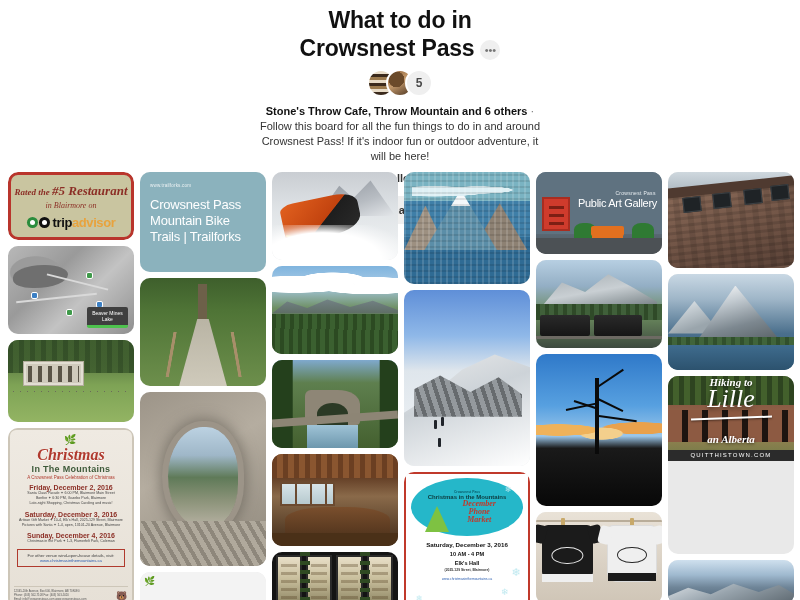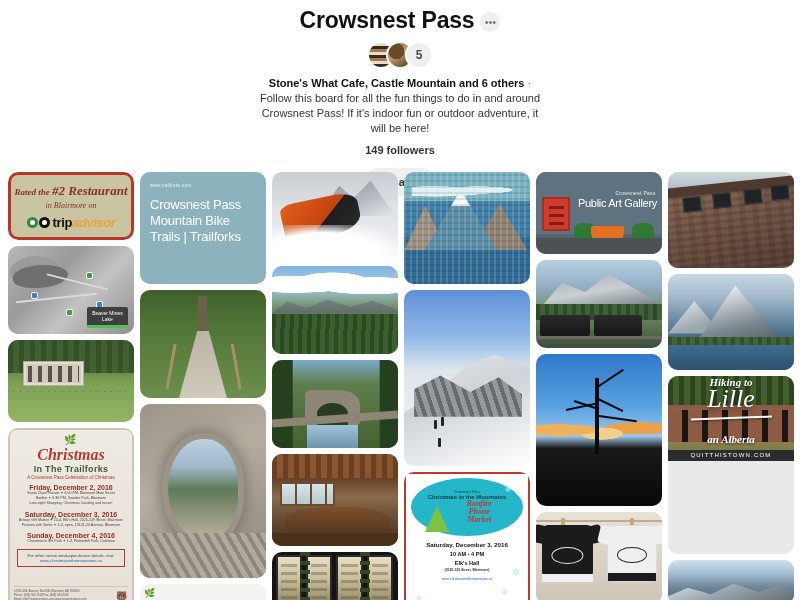--- a/index.html
+++ b/index.html
@@ -107,21 +107,21 @@
   .ta-l1 .big { font-size: 13px; }
   .ta-l2 { font-family: "Liberation Serif", serif; font-style: italic;
            color: #8c2f26; font-size: 8px; }
   .ta-logo { display: flex; align-items: center; gap: 3px; margin-top: 3px; }
   .ta-owl { display: flex; gap: 1px; }
   .ta-eye { width: 11px; height: 11px; border-radius: 50%; background: #111;
             display: flex; align-items: center; justify-content: center; }
   .ta-eye i { width: 5px; height: 5px; border-radius: 50%; background: #fff; display: block; }
   .ta-eye.g { background: #2a8c3c; }
   .ta-word { font-size: 13px; font-weight: 700; color: #111; letter-spacing: -0.4px; }
-  .ta-word .or { color: #e8a33d; font-style: italic; }
+  .ta-word .or { color: #e8a33d; }
 
   
   .art-map {
     background:
       radial-gradient(ellipse at 22% 30%, #9b9b9b 0 18%, transparent 19%),
       linear-gradient(135deg, #b8b8b8 0%, #9a9a9a 35%, #c3c3c3 60%, #8f8f8f 100%);
   }
   .map-water {
     position: absolute; left: 4%; top: 22%; width: 44%; height: 26%;
     background: #6f6f6f; border-radius: 55% 40% 60% 35%;
@@ -655,53 +655,54 @@
   }
 </style>
 </head>
 <body>
 
 <div id="app">
 
   <div class="board-header">
 
     <div>
+      <div class="board-title">What to do in</div>
       <div class="title-row">
         <span class="board-title">Crowsnest Pass</span>
         <span class="title-more">•••</span>
       </div>
     </div>
 
     <div class="collab-row">
       <div class="avatar-stack">
         <span class="avatar av1"></span>
         <span class="avatar av2"></span>
         <span class="avatar-count">5</span>
       </div>
     </div>
 
     <div class="board-desc">
-      <b>Stone's What Cafe, Castle Mountain</b><b> and 6 others</b><span class="desc-sep"> · </span><span>Follow this board for all the fun things to do in and around Crowsnest Pass! If it's indoor fun or outdoor adventure, it will be here!</span>
+      <b>Stone's Throw Cafe, Throw Mountain</b><b> and 6 others</b><span class="desc-sep"> · </span><span>Follow this board for all the fun things to do in and around Crowsnest Pass! If it's indoor fun or outdoor adventure, it will be here!</span>
     </div>
 
     <div class="followers">149 followers</div>
 
     <div class="share-row">
       <button class="share-btn">Share</button>
     </div>
   </div>
 
   <div class="grid">
 
     <div class="col">
 
       <div class="pin" style="height:68px">
         <div class="pin-inner art-tripadvisor">
           <div class="ta-l1">
-            <span>Rated the </span><span class="big">#2 Restaurant</span>
+            <span>Rated the </span><span class="big">#5 Restaurant</span>
           </div>
           <div class="ta-l2">in Blairmore on</div>
           <div class="ta-logo">
             <span class="ta-owl">
               <span class="ta-eye g">
                   <i></i>
                 </span>
                 <span class="ta-eye">
                   <i></i>
                 </span>
@@ -732,21 +733,21 @@
           <span class="ruins-trees"></span>
           <span class="ruins-bldg"></span>
           <span class="ruins-fence"></span>
         </div>
       </div>
 
       <div class="pin" style="height:180px">
         <div class="pin-inner art-xmas">
           <div class="xmas-holly">🌿</div>
           <div class="xmas-title">Christmas</div>
-          <div class="xmas-sub">In The Trailforks</div>
+          <div class="xmas-sub">In The Mountains</div>
           <div class="xmas-tag">A Crowsnest Pass Celebration of Christmas</div>
 
           <div class="xmas-day">Friday, December 2, 2016</div>
           <div class="xmas-line">Santa Claus Parade ✦ 6:00 PM, Blairmore Main Street</div>
           <div class="xmas-line">Bonfire ✦ 6:30 PM, Gazebo Park, Blairmore</div>
           <div class="xmas-line">Late-night Shopping, Christmas Caroling and music!</div>
 
           <div class="xmas-day">Saturday, December 3, 2016</div>
           <div class="xmas-line">Artisan Gift Market ✦ 10-4, Elk's Hall, 2025-129 Street, Blairmore</div>
           <div class="xmas-line">Pictures with Santa ✦ 1-4, open, 13101-20 Avenue, Blairmore</div>
@@ -764,21 +765,21 @@
 Phone: (403) 562-7108 Fax: (403) 563-5020
 Email: info@crowsnestpass.com  www.crowsnestpass.com</span>
             <span class="xmas-bear">🐻</span>
           </div>
         </div>
       </div>
     </div>
 
     <div class="col">
 
-      <div class="pin" style="height:112px">
+      <div class="pin" style="height:100px">
         <div class="pin-inner art-trailforks">
           <div class="tf-url">www.trailforks.com</div>
           <div class="tf-title">Crowsnest Pass Mountain Bike Trails | Trailforks</div>
         </div>
       </div>
 
       <div class="pin" style="height:108px">
         <div class="pin-inner art-boardwalk">
           <span class="bw-tree"></span>
           <span class="bw-path"></span>
@@ -872,21 +873,21 @@
           <span class="sh-person" style="left:27%;top:84%"></span>
         </div>
       </div>
 
       <div class="pin" style="height:138px">
         <div class="pin-inner art-market">
           <div class="mk-oval">
             <span class="mk-flake" style="right:10%;top:12%">❄</span>
             <div class="mk-pre">Crowsnest Pass</div>
             <div class="mk-top">Christmas in the Mountains</div>
-            <div class="mk-artisan">Bonfire</div>
+            <div class="mk-artisan">December</div>
             <div class="mk-artisan">Phone</div>
             <div class="mk-artisan">Market</div>
             <span class="mk-tree"></span>
           </div>
           <div class="mk-date">Saturday, December 3, 2016</div>
           <div class="mk-time">10 AM - 4 PM</div>
           <div class="mk-venue">Elk's Hall</div>
           <div class="mk-addr">(2025-129 Street, Blairmore)</div>
           <div class="mk-url">www.christmasinthemountains.ca</div>
           <span class="mk-flake" style="right:6%;bottom:22%;font-size:11px">❄</span>

